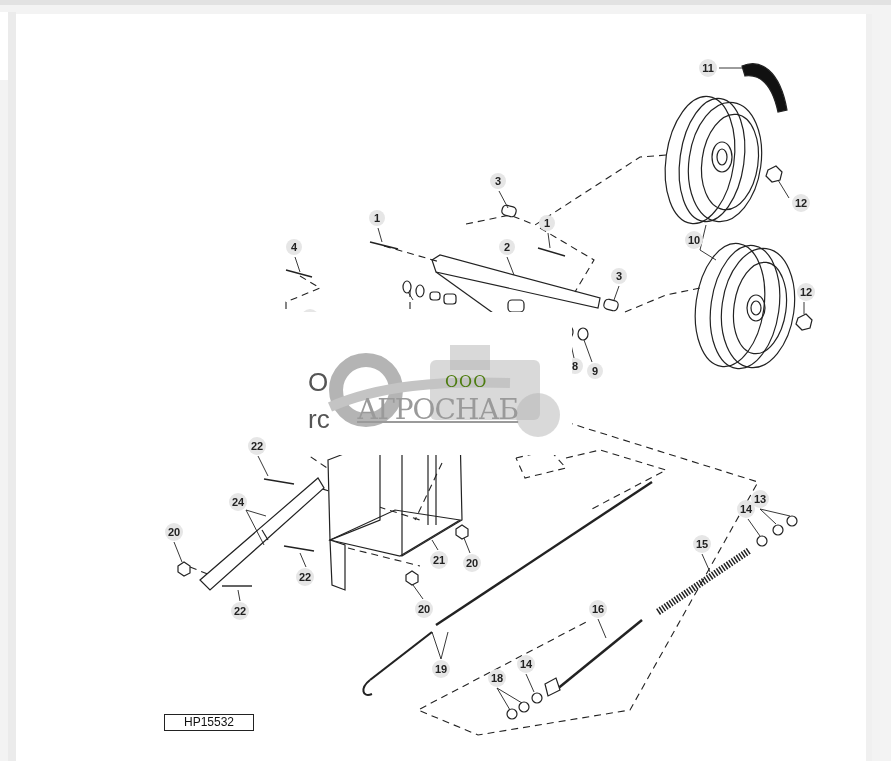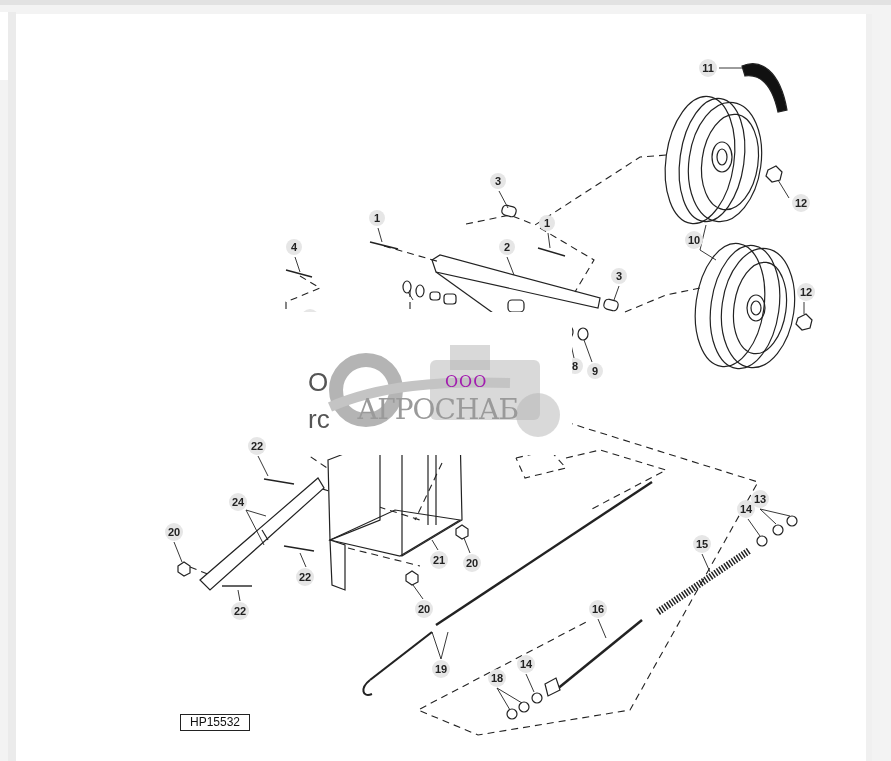--- a/index.html
+++ b/index.html
@@ -7,23 +7,23 @@
   .topbar{position:absolute;left:0;top:0;width:891px;height:5px;background:#e2e2e2;}
   .leftstub{position:absolute;left:0;top:12px;width:8px;height:68px;background:#ffffff;}
   .leftcol{position:absolute;left:8px;top:12px;width:8px;height:749px;background:#ebebeb;}
   .panel{position:absolute;left:16px;top:14px;width:850px;height:747px;background:#ffffff;}
   .rightcol{position:absolute;left:866px;top:14px;width:6px;height:747px;background:#f0f0f0;}
   svg.diagram{position:absolute;left:0;top:0;}
   .callout text{font-family:"Liberation Sans",sans-serif;font-size:11px;font-weight:bold;fill:#222;}
   .callout circle{fill:#e6e6e6;}
   .overlay{position:absolute;left:280px;top:312px;width:292px;height:143px;background:#ffffff;}
   .overlay .ot{position:absolute;left:28px;font-family:"Liberation Sans",sans-serif;font-size:26px;color:#555;}
-  .wm-ooo{position:absolute;left:445px;top:372px;font-family:"DejaVu Serif",serif;font-size:16px;color:#a21caf;letter-spacing:1px;}
-  .wm-name{position:absolute;left:357px;top:393px;font-family:"DejaVu Serif",serif;font-size:28px;color:#9a9a9a;letter-spacing:-1px;}
-  .figid{position:absolute;left:180px;top:714px;border:1px solid #222;padding:0 9px;font-size:12px;color:#111;line-height:15px;}
+  .wm-ooo{position:absolute;left:445px;top:372px;font-family:"DejaVu Serif",serif;font-size:16px;color:#4d7c0f;letter-spacing:1px;}
+  .wm-name{position:absolute;left:357px;top:393px;font-family:"DejaVu Serif",serif;font-size:28px;color:#9a9a9a;letter-spacing:-1px;text-decoration:underline;}
+  .figid{position:absolute;left:164px;top:714px;border:1px solid #222;padding:0 19px;font-size:12px;color:#111;line-height:15px;}
 </style>
 </head>
 <body>
 
 <div class="topbar"></div>
 <div class="leftstub"></div>
 <div class="leftcol"></div>
 <div class="panel"></div>
 <div class="rightcol"></div>
 

